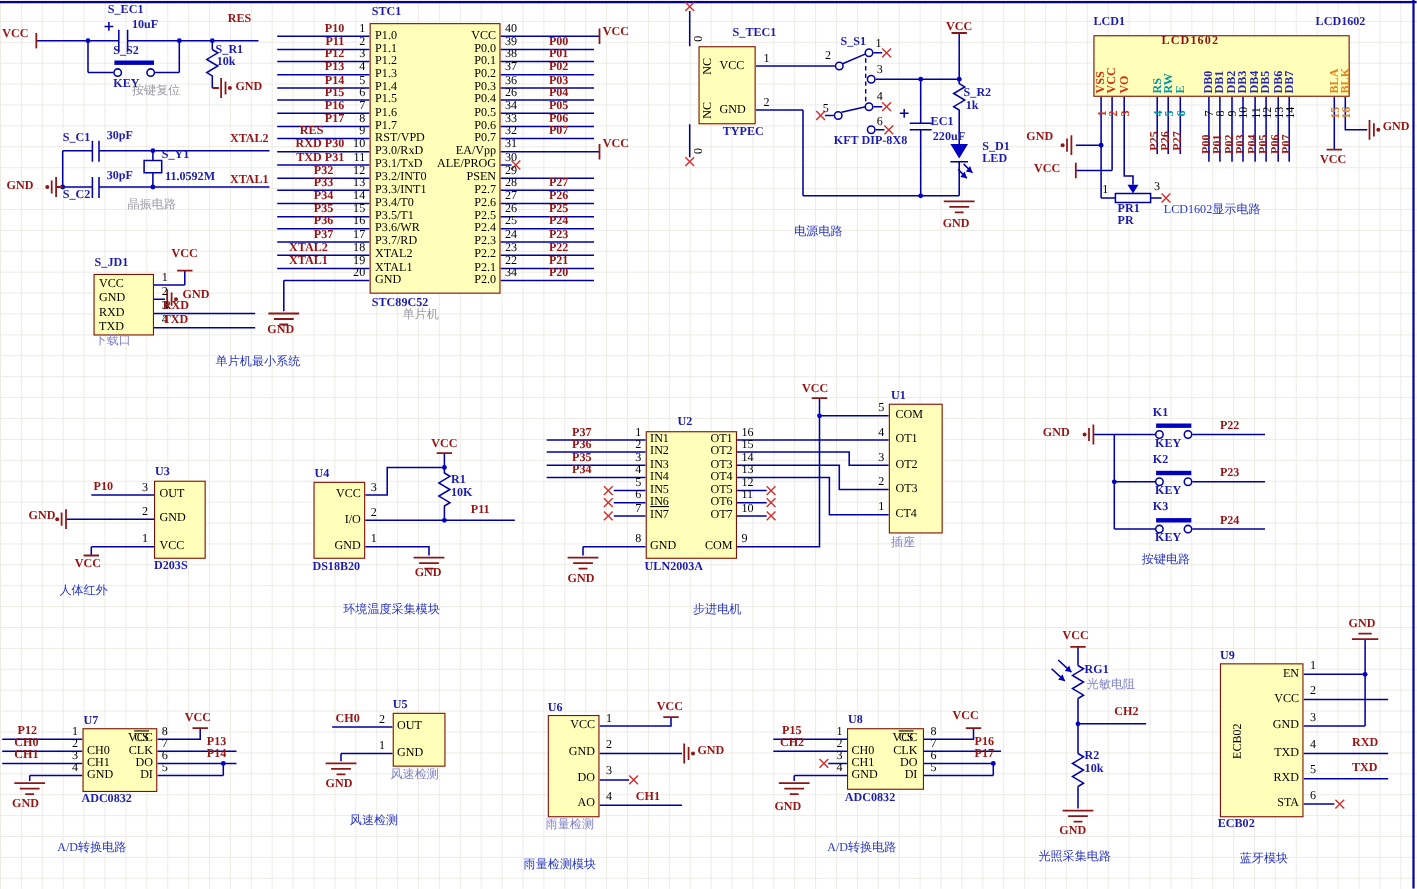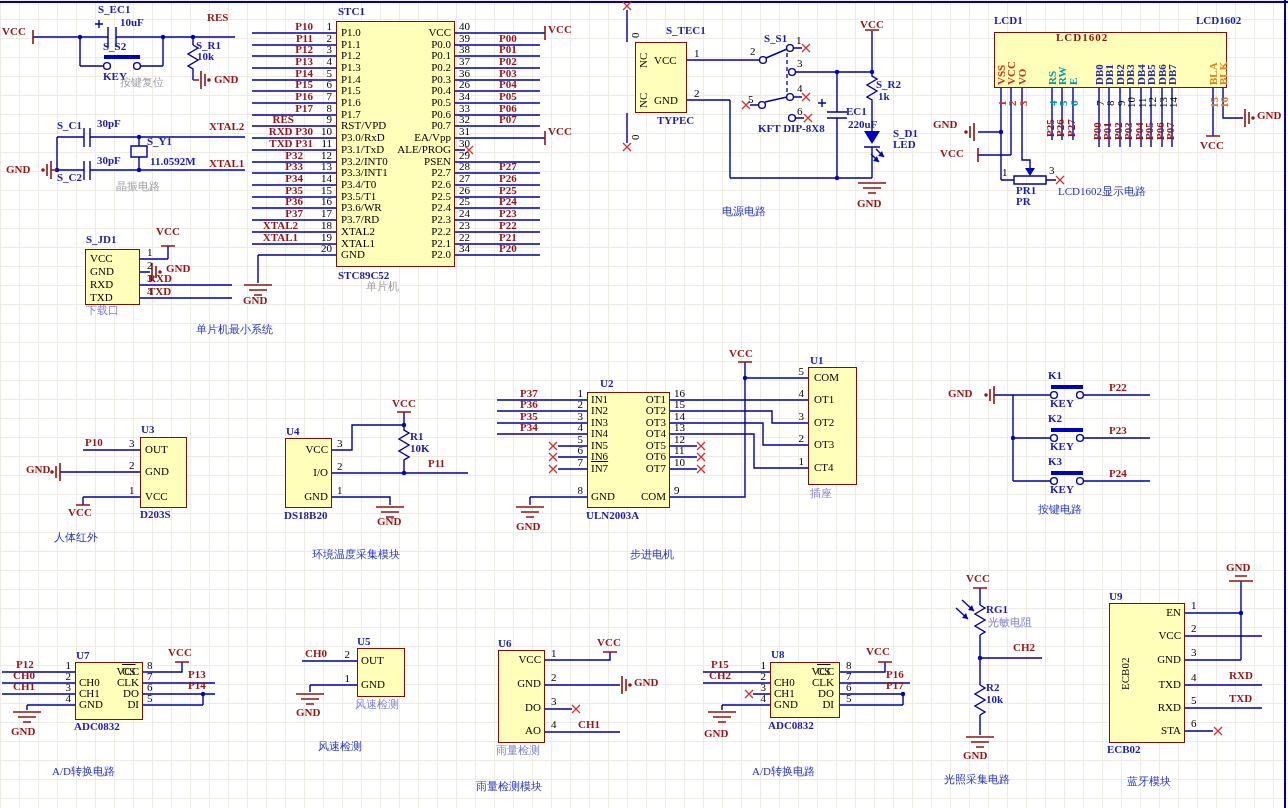--- a/index.html
+++ b/index.html
@@ -429,21 +429,21 @@
       <span class="lbl num" style="left: 337px; top: 438px;">3</span>
       <span class="lbl num" style="left: 337px; top: 461px;">2</span>
       <span class="lbl num" style="left: 337px; top: 485px;">1</span>
       <span class="lbl net" style="left: 392px; top: 398px;">VCC</span>
       <span class="lbl des" style="left: 410px; top: 431px;">R1</span>
       <span class="lbl des" style="left: 410px; top: 443px;">10K</span>
       <span class="lbl net" style="left: 428px; top: 458px;">P11</span>
       <span class="lbl net" style="left: 377px; top: 516px;">GND</span>
       <span class="lbl des" style="left: 284px; top: 510px;">DS18B20</span>
       <span class="lbl sec" style="left: 312px; top: 549px;">环境温度采集模块</span>
-      <span class="lbl des" style="left: 600px; top: 378px; font-family: Liberation Serif, serif;">U2</span>
+      <span class="lbl des" style="left: 616px; top: 378px; font-family: Liberation Serif, serif;">U2</span>
       <span class="lbl pin" style="left: 591px; top: 394px;">IN1</span>
       <span class="lbl pin" style="left: 591px; top: 405px;">IN2</span>
       <span class="lbl pin" style="left: 591px; top: 417px;">IN3</span>
       <span class="lbl pin" style="left: 591px; top: 428px;">IN4</span>
       <span class="lbl pin" style="left: 591px; top: 440px;">IN5</span>
       <span class="lbl pin" style="left: 591px; top: 451px; text-decoration: underline;">IN6</span>
       <span class="lbl pin" style="left: 591px; top: 463px;">IN7</span>
       <span class="lbl pin" style="left: 591px; top: 491px;">GND</span>
       <span class="lbl pin ra" style="left: 666px; top: 394px;">OT1</span>
       <span class="lbl pin ra" style="left: 666px; top: 405px;">OT2</span>

